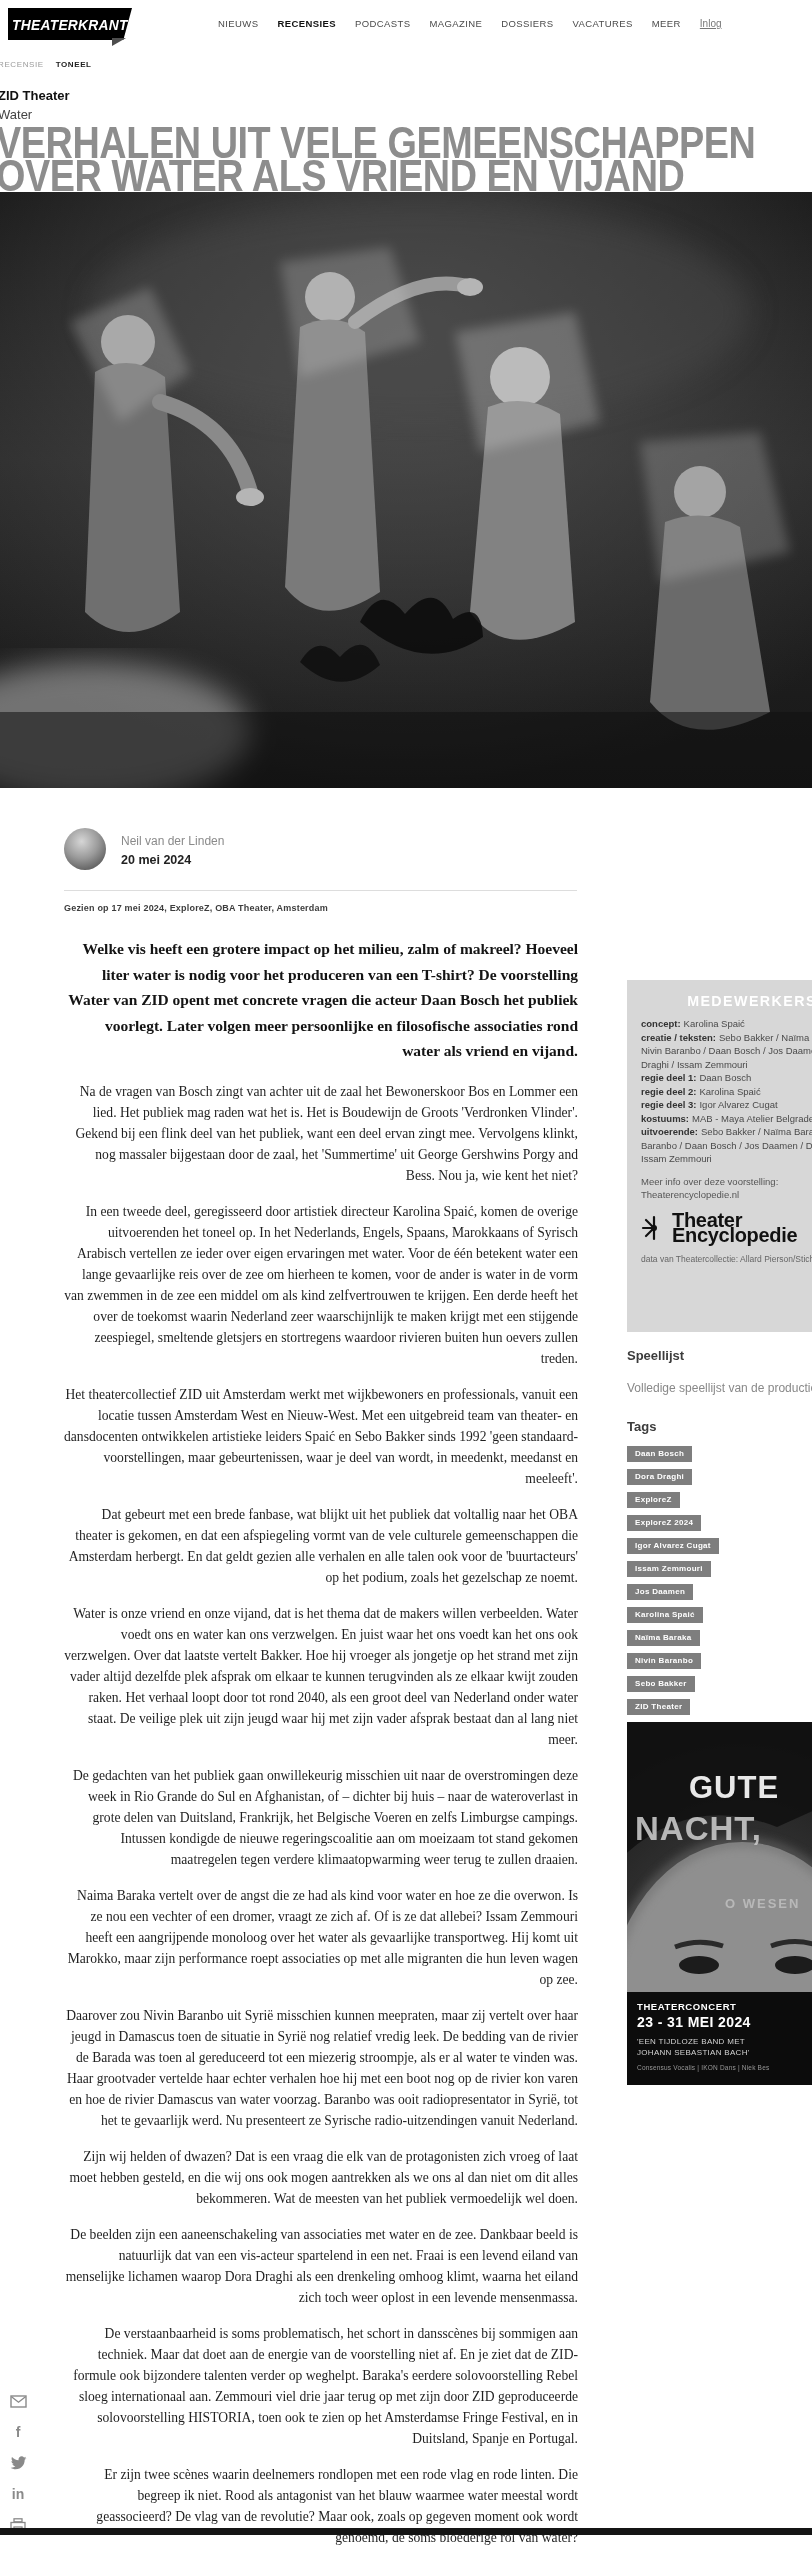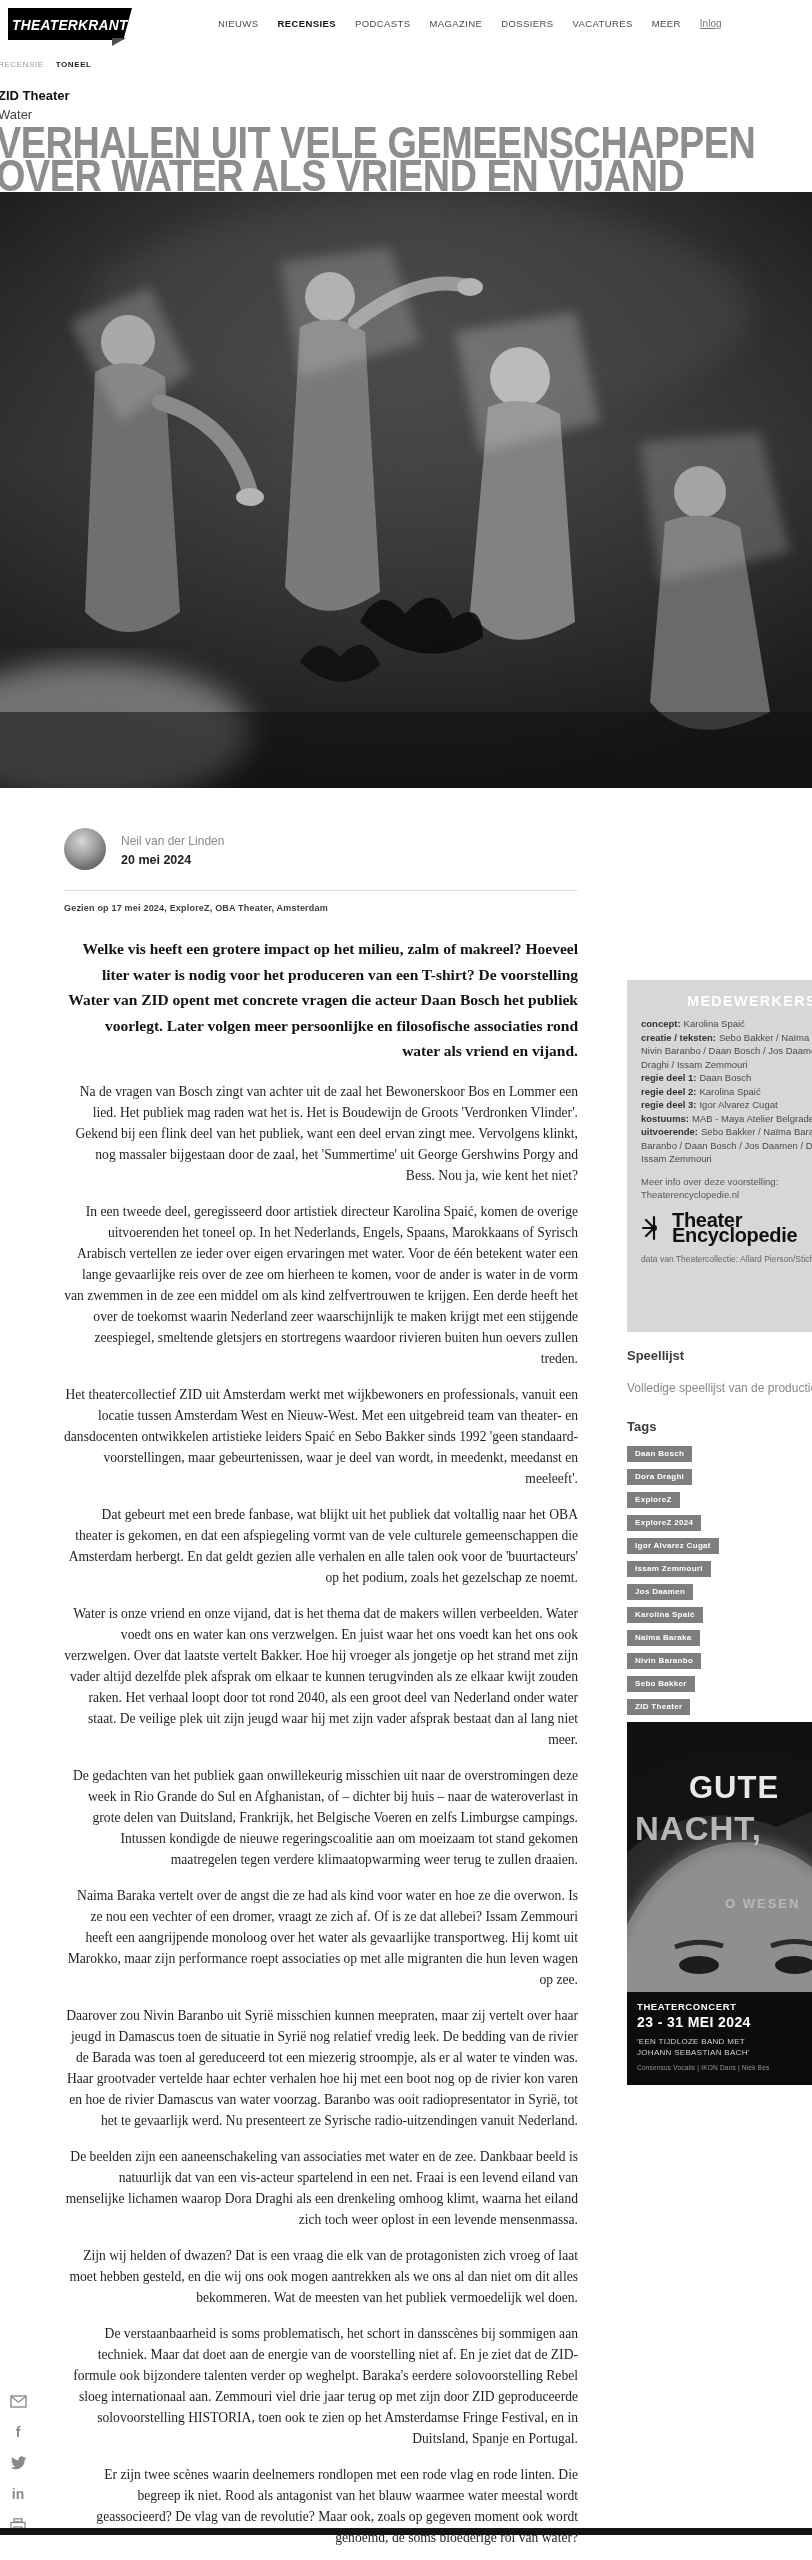--- a/index.html
+++ b/index.html
@@ -184,22 +184,22 @@
   <div class="article-col">
     <p class="lead">Welke vis heeft een grotere impact op het milieu, zalm of makreel? Hoeveel liter water is nodig voor het produceren van een T-shirt? De voorstelling Water van ZID opent met concrete vragen die acteur Daan Bosch het publiek voorlegt. Later volgen meer persoonlijke en filosofische associaties rond water als vriend en vijand.</p>
     <p>Na de vragen van Bosch zingt van achter uit de zaal het Bewonerskoor Bos en Lommer een lied. Het publiek mag raden wat het is. Het is Boudewijn de Groots 'Verdronken Vlinder'. Gekend bij een flink deel van het publiek, want een deel ervan zingt mee. Vervolgens klinkt, nog massaler bijgestaan door de zaal, het 'Summertime' uit George Gershwins Porgy and Bess. Nou ja, wie kent het niet?</p>
     <p>In een tweede deel, geregisseerd door artistiek directeur Karolina Spaić, komen de overige uitvoerenden het toneel op. In het Nederlands, Engels, Spaans, Marokkaans of Syrisch Arabisch vertellen ze ieder over eigen ervaringen met water. Voor de één betekent water een lange gevaarlijke reis over de zee om hierheen te komen, voor de ander is water in de vorm van zwemmen in de zee een middel om als kind zelfvertrouwen te krijgen. Een derde heeft het over de toekomst waarin Nederland zeer waarschijnlijk te maken krijgt met een stijgende zeespiegel, smeltende gletsjers en stortregens waardoor rivieren buiten hun oevers zullen treden.</p>
     <p>Het theatercollectief ZID uit Amsterdam werkt met wijkbewoners en professionals, vanuit een locatie tussen Amsterdam West en Nieuw-West. Met een uitgebreid team van theater- en dansdocenten ontwikkelen artistieke leiders Spaić en Sebo Bakker sinds 1992 'geen standaard-voorstellingen, maar gebeurtenissen, waar je deel van wordt, in meedenkt, meedanst en meeleeft'.</p>
     <p>Dat gebeurt met een brede fanbase, wat blijkt uit het publiek dat voltallig naar het OBA theater is gekomen, en dat een afspiegeling vormt van de vele culturele gemeenschappen die Amsterdam herbergt. En dat geldt gezien alle verhalen en alle talen ook voor de 'buurtacteurs' op het podium, zoals het gezelschap ze noemt.</p>
     <p>Water is onze vriend en onze vijand, dat is het thema dat de makers willen verbeelden. Water voedt ons en water kan ons verzwelgen. En juist waar het ons voedt kan het ons ook verzwelgen. Over dat laatste vertelt Bakker. Hoe hij vroeger als jongetje op het strand met zijn vader altijd dezelfde plek afsprak om elkaar te kunnen terugvinden als ze elkaar kwijt zouden raken. Het verhaal loopt door tot rond 2040, als een groot deel van Nederland onder water staat. De veilige plek uit zijn jeugd waar hij met zijn vader afsprak bestaat dan al lang niet meer.</p>
     <p>De gedachten van het publiek gaan onwillekeurig misschien uit naar de overstromingen deze week in Rio Grande do Sul en Afghanistan, of – dichter bij huis – naar de wateroverlast in grote delen van Duitsland, Frankrijk, het Belgische Voeren en zelfs Limburgse campings. Intussen kondigde de nieuwe regeringscoalitie aan om moeizaam tot stand gekomen maatregelen tegen verdere klimaatopwarming weer terug te zullen draaien.</p>
     <p>Naima Baraka vertelt over de angst die ze had als kind voor water en hoe ze die overwon. Is ze nou een vechter of een dromer, vraagt ze zich af. Of is ze dat allebei? Issam Zemmouri heeft een aangrijpende monoloog over het water als gevaarlijke transportweg. Hij komt uit Marokko, maar zijn performance roept associaties op met alle migranten die hun leven wagen op zee.</p>
     <p>Daarover zou Nivin Baranbo uit Syrië misschien kunnen meepraten, maar zij vertelt over haar jeugd in Damascus toen de situatie in Syrië nog relatief vredig leek. De bedding van de rivier de Barada was toen al gereduceerd tot een miezerig stroompje, als er al water te vinden was. Haar grootvader vertelde haar echter verhalen hoe hij met een boot nog op de rivier kon varen en hoe de rivier Damascus van water voorzag. Baranbo was ooit radiopresentator in Syrië, tot het te gevaarlijk werd. Nu presenteert ze Syrische radio-uitzendingen vanuit Nederland.</p>
+    <p>Zijn wij helden of dwazen? Dat is een vraag die elk van de protagonisten zich vroeg of laat moet hebben gesteld, en die wij ons ook mogen aantrekken als we ons al dan niet om dit alles bekommeren. Wat de meesten van het publiek vermoedelijk wel doen.</p>
     <p>De beelden zijn een aaneenschakeling van associaties met water en de zee. Dankbaar beeld is natuurlijk dat van een vis-acteur spartelend in een net. Fraai is een levend eiland van menselijke lichamen waarop Dora Draghi als een drenkeling omhoog klimt, waarna het eiland zich toch weer oplost in een levende mensenmassa.</p>
-    <p>Zijn wij helden of dwazen? Dat is een vraag die elk van de protagonisten zich vroeg of laat moet hebben gesteld, en die wij ons ook mogen aantrekken als we ons al dan niet om dit alles bekommeren. Wat de meesten van het publiek vermoedelijk wel doen.</p>
     <p>De verstaanbaarheid is soms problematisch, het schort in dansscènes bij sommigen aan techniek. Maar dat doet aan de energie van de voorstelling niet af. En je ziet dat de ZID-formule ook bijzondere talenten verder op weghelpt. Baraka's eerdere solovoorstelling Rebel sloeg internationaal aan. Zemmouri viel drie jaar terug op met zijn door ZID geproduceerde solovoorstelling HISTORIA, toen ook te zien op het Amsterdamse Fringe Festival, en in Duitsland, Spanje en Portugal.</p>
     <p>Er zijn twee scènes waarin deelnemers rondlopen met een rode vlag en rode linten. Die begreep ik niet. Rood als antagonist van het blauw waarmee water meestal wordt geassocieerd? De vlag van de revolutie? Maar ook, zoals op gegeven moment ook wordt genoemd, de soms bloederige rol van water?</p>
 
   </div>
 
   <div class="share">
     <span class="s">
       <svg width="17" height="13" viewBox="0 0 17 13">
           <rect x="1" y="1" width="15" height="11" fill="none" stroke="#8a8a8a" stroke-width="1.4"></rect>
           <path d="M1.5 1.8 L8.5 7.2 L15.5 1.8" fill="none" stroke="#8a8a8a" stroke-width="1.4"></path>

